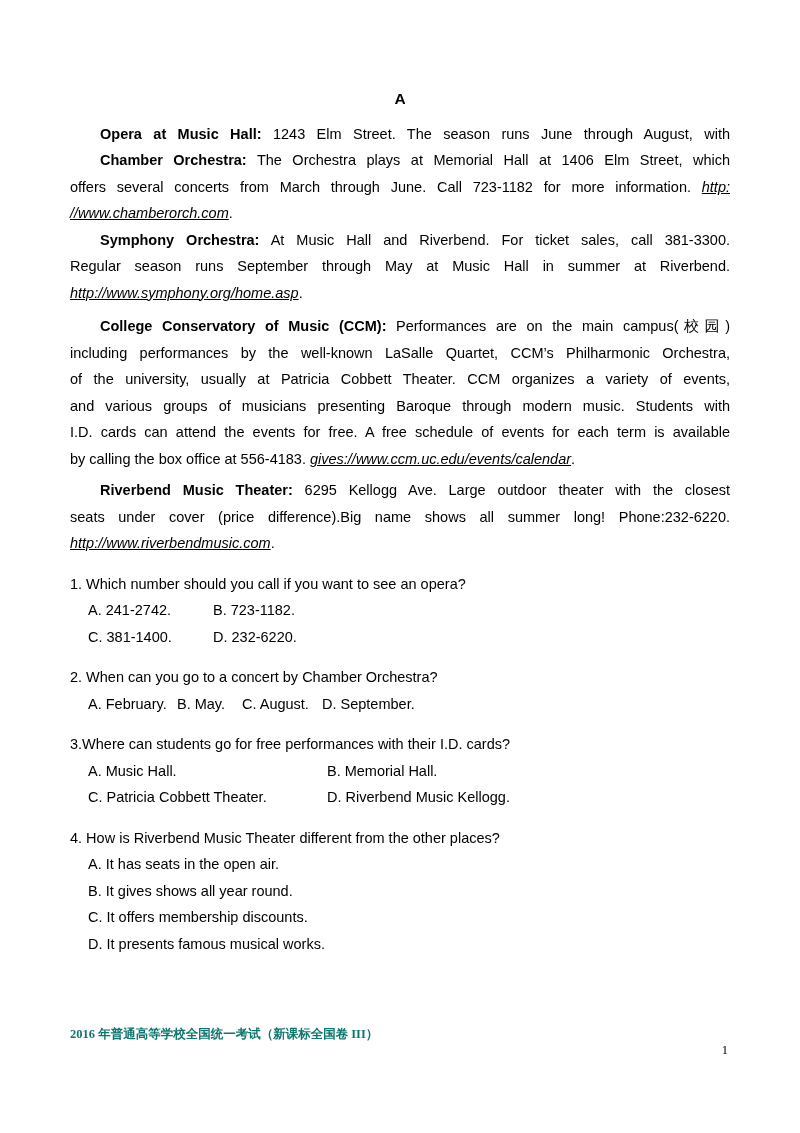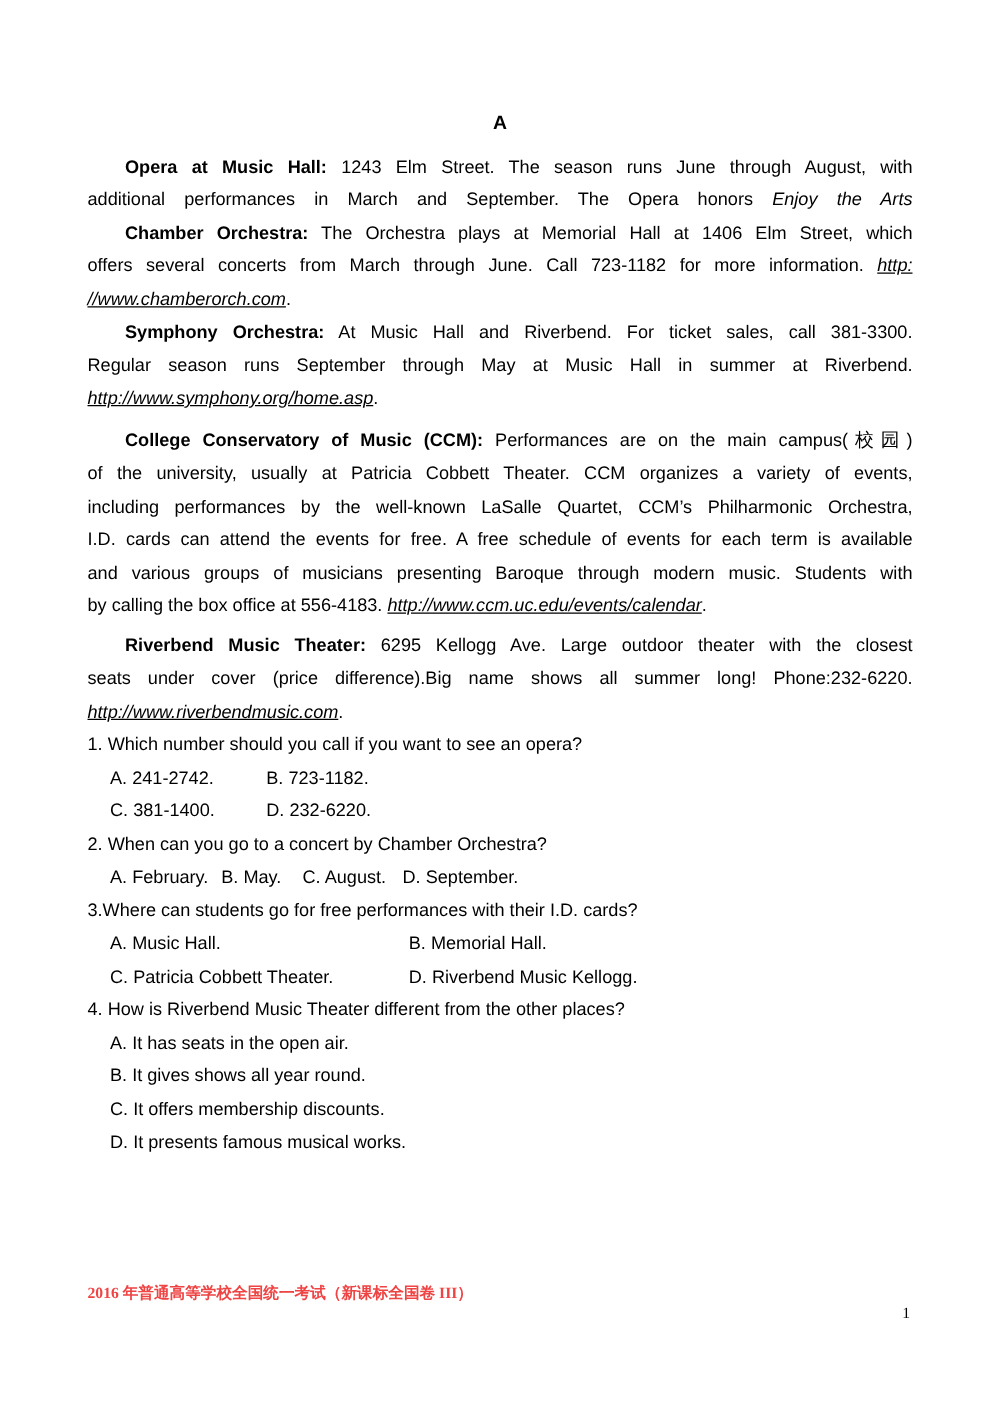--- a/index.html
+++ b/index.html
@@ -15,68 +15,67 @@
   .passage{margin-top:8px;}
   .para{margin:0;}
   .para.cjk-para{margin-top:7px;margin-bottom:5px;}
   .pline{line-height:26.5px;text-align:justify;text-align-last:justify;text-justify:inter-word;}
   .pline.last{text-align:last;text-align-last:left;}
   .pline.first{text-indent:30px;}
   .b{font-weight:bold;}
   .i{font-style:italic;}
   .u{text-decoration:underline;}
   .cjk{font-size:15px;}
-  .question .stem{line-height:26.5px;}
+  .question .stem{line-height:26.5px;margin-top:14px;}
   .optrow{line-height:26.5px;padding-left:18px;}
   .opt{display:inline-block;}
   
   .question:nth-child(1) .opt:not(:last-child){min-width:125px;}
   .question:nth-child(2) .opt:nth-child(1){min-width:89px;}
   .question:nth-child(2) .opt:nth-child(2){min-width:65px;}
   .question:nth-child(2) .opt:nth-child(3){min-width:80px;}
   .question:nth-child(3) .opt:not(:last-child){min-width:239px;}
   .footer{
     position:absolute;left:70px;top:1026px;width:660px;
     font-family:"Liberation Serif","DejaVu Serif",serif;
-    font-weight:bold;font-size:12.5px;color:#ef4444;
+    font-weight:bold;font-size:12.5px;color:#0f766e;
   }
   .page-number{
     position:absolute;top:1043px;right:72px;
     font-family:"Liberation Serif","DejaVu Serif",serif;
     font-size:12.5px;color:#000;
   }
 </style>
 </head>
 <body>
 
 <div class="page">
   <div class="content">
     <div class="section-label">A</div>
     <div class="passage" id="passage">
         <div class="para">
           <div class="pline first"><span class="b">Opera at Music Hall:</span><span> 1243 Elm Street. The season runs June through August, with</span></div>
-          <div class="pline"><span>additional performances in March and September. The Opera honors </span><span class="i">Enjoy the Arts</span></div>
         </div>
         <div class="para">
           <div class="pline first"><span class="b">Chamber Orchestra:</span><span> The Orchestra plays at Memorial Hall at 1406 Elm Street, which</span></div>
           <div class="pline"><span>offers several concerts from March through June. Call 723-1182 for more information. </span><span class="i u">http:</span></div>
           <div class="pline last"><span class="i u">//www.chamberorch.com</span><span>.</span></div>
         </div>
         <div class="para">
           <div class="pline first"><span class="b">Symphony Orchestra:</span><span> At Music Hall and Riverbend. For ticket sales, call 381-3300.</span></div>
           <div class="pline"><span>Regular season runs September through May at Music Hall in summer at Riverbend.</span></div>
           <div class="pline last"><span class="i u">http://www.symphony.org/home.asp</span><span>.</span></div>
         </div>
         <div class="para cjk-para">
           <div class="pline first"><span class="b">College Conservatory of Music (CCM):</span><span> Performances are on the main campus(</span><span class="cjk">校园</span><span>)</span></div>
+          <div class="pline"><span>including performances by the well-known LaSalle Quartet, CCM’s Philharmonic Orchestra,</span></div>
           <div class="pline"><span>of the university, usually at Patricia Cobbett Theater. CCM organizes a variety of events,</span></div>
-          <div class="pline"><span>including performances by the well-known LaSalle Quartet, CCM’s Philharmonic Orchestra,</span></div>
+          <div class="pline"><span>and various groups of musicians presenting Baroque through modern music. Students with</span></div>
           <div class="pline"><span>I.D. cards can attend the events for free. A free schedule of events for each term is available</span></div>
-          <div class="pline"><span>and various groups of musicians presenting Baroque through modern music. Students with</span></div>
-          <div class="pline last"><span>by calling the box office at 556-4183. </span><span class="i u">http://www.ccm.uc.edu/events/calendar</span><span>.</span></div>
+          <div class="pline last"><span>by calling the box office at 556-4183. </span><span class="i u">gives://www.ccm.uc.edu/events/calendar</span><span>.</span></div>
         </div>
         <div class="para">
           <div class="pline first"><span class="b">Riverbend Music Theater:</span><span> 6295 Kellogg Ave. Large outdoor theater with the closest</span></div>
           <div class="pline"><span>seats under cover (price difference).Big name shows all summer long! Phone:232-6220.</span></div>
           <div class="pline last"><span class="i u">http://www.riverbendmusic.com</span><span>.</span></div>
         </div>
       </div>
     <div id="questions">
         <div class="question">
           <div class="stem">1. Which number should you call if you want to see an opera?</div>

